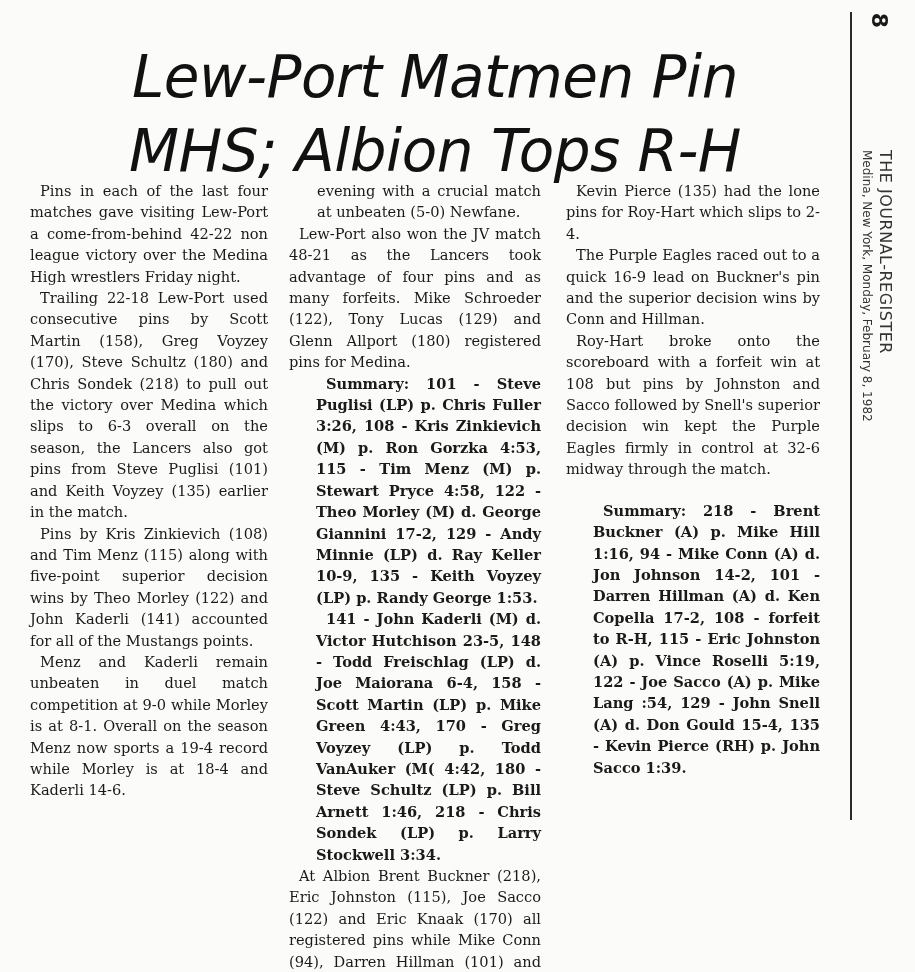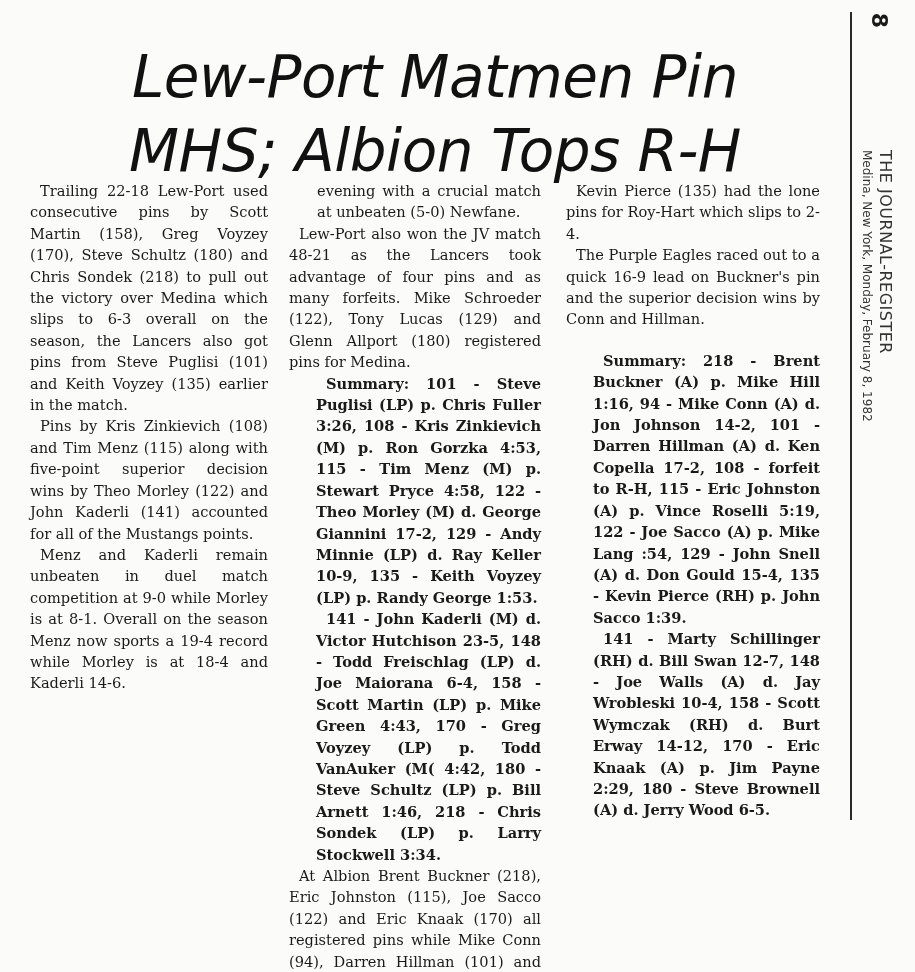--- a/index.html
+++ b/index.html
@@ -46,32 +46,33 @@
 </div>
 
 <div class="rule"></div>
 <div class="page-num">8</div>
 <div class="masthead">
   <span class="paper">THE JOURNAL-REGISTER</span>
   <span class="dateline">Medina, New York, Monday, February 8, 1982</span>
 </div>
 
 <div class="col col1">
+  <p>Pins in each of the last four matches gave visiting Lew-Port a come-from-behind 42-22 non league victory over the Medina High wrestlers Friday night.</p>
   <p>Trailing 22-18 Lew-Port used consecutive pins by Scott Martin (158), Greg Voyzey (170), Steve Schultz (180) and Chris Sondek (218) to pull out the victory over Medina which slips to 6-3 overall on the season, the Lancers also got pins from Steve Puglisi (101) and Keith Voyzey (135) earlier in the match.</p>
   <p>Pins by Kris Zinkievich (108) and Tim Menz (115) along with five-point superior decision wins by Theo Morley (122) and John Kaderli (141) accounted for all of the Mustangs points.</p>
   <p>Menz and Kaderli remain unbeaten in duel match competition at 9-0 while Morley is at 8-1. Overall on the season Menz now sports a 19-4 record while Morley is at 18-4 and Kaderli 14-6.</p>
 </div>
 
 <div class="col col2">
   <p class="noindent">evening with a crucial match at unbeaten (5-0) Newfane.</p>
   <p>Lew-Port also won the JV match 48-21 as the Lancers took advantage of four pins and as many forfeits. Mike Schroeder (122), Tony Lucas (129) and Glenn Allport (180) registered pins for Medina.</p>
   <p class="bold">Summary: 101 - Steve Puglisi (LP) p. Chris Fuller 3:26, 108 - Kris Zinkievich (M) p. Ron Gorzka 4:53, 115 - Tim Menz (M) p. Stewart Pryce 4:58, 122 - Theo Morley (M) d. George Giannini 17-2, 129 - Andy Minnie (LP) d. Ray Keller 10-9, 135 - Keith Voyzey (LP) p. Randy George 1:53.</p>
   <p class="bold">141 - John Kaderli (M) d. Victor Hutchison 23-5, 148 - Todd Freischlag (LP) d. Joe Maiorana 6-4, 158 - Scott Martin (LP) p. Mike Green 4:43, 170 - Greg Voyzey (LP) p. Todd VanAuker (M( 4:42, 180 - Steve Schultz (LP) p. Bill Arnett 1:46, 218 - Chris Sondek (LP) p. Larry Stockwell 3:34.</p>
   <p>At Albion Brent Buckner (218), Eric Johnston (115), Joe Sacco (122) and Eric Knaak (170) all registered pins while Mike Conn (94), Darren Hillman (101) and John Snell (129) each chipped in with five-point superior decisions for the Purple Eagles who are now 3-2</p>
 </div>
 
 <div class="col col3">
   <p>Kevin Pierce (135) had the lone pins for Roy-Hart which slips to 2-4.</p>
   <p>The Purple Eagles raced out to a quick 16-9 lead on Buckner's pin and the superior decision wins by Conn and Hillman.</p>
+  <p>Roy-Hart broke onto the scoreboard with a forfeit win at 108 but pins by Johnston and Sacco followed by Snell's superior decision win kept the Purple Eagles firmly in control at 32-6 midway through the match.</p>
   <div class="gap"></div>
   <p class="bold">Summary: 218 - Brent Buckner (A) p. Mike Hill 1:16, 94 - Mike Conn (A) d. Jon Johnson 14-2, 101 - Darren Hillman (A) d. Ken Copella 17-2, 108 - forfeit to R-H, 115 - Eric Johnston (A) p. Vince Roselli 5:19, 122 - Joe Sacco (A) p. Mike Lang :54, 129 - John Snell (A) d. Don Gould 15-4, 135 - Kevin Pierce (RH) p. John Sacco 1:39.</p>
-  <p class="bold">141 - Marty Schillinger (RH) d. Bill Swan 12-7, 148 - Joe Walls (A) d. Jay Wrobleski 10-4, 158 - Scott Wymczak (RH) d. Burt Erway 14-12, 170 - Eric Knaak (A) p. Jim Payne 2:29, 180 - Steve Brownell (A) d. Jerry Wood 6-5.</p>
 </div>
 
 </body></html>

